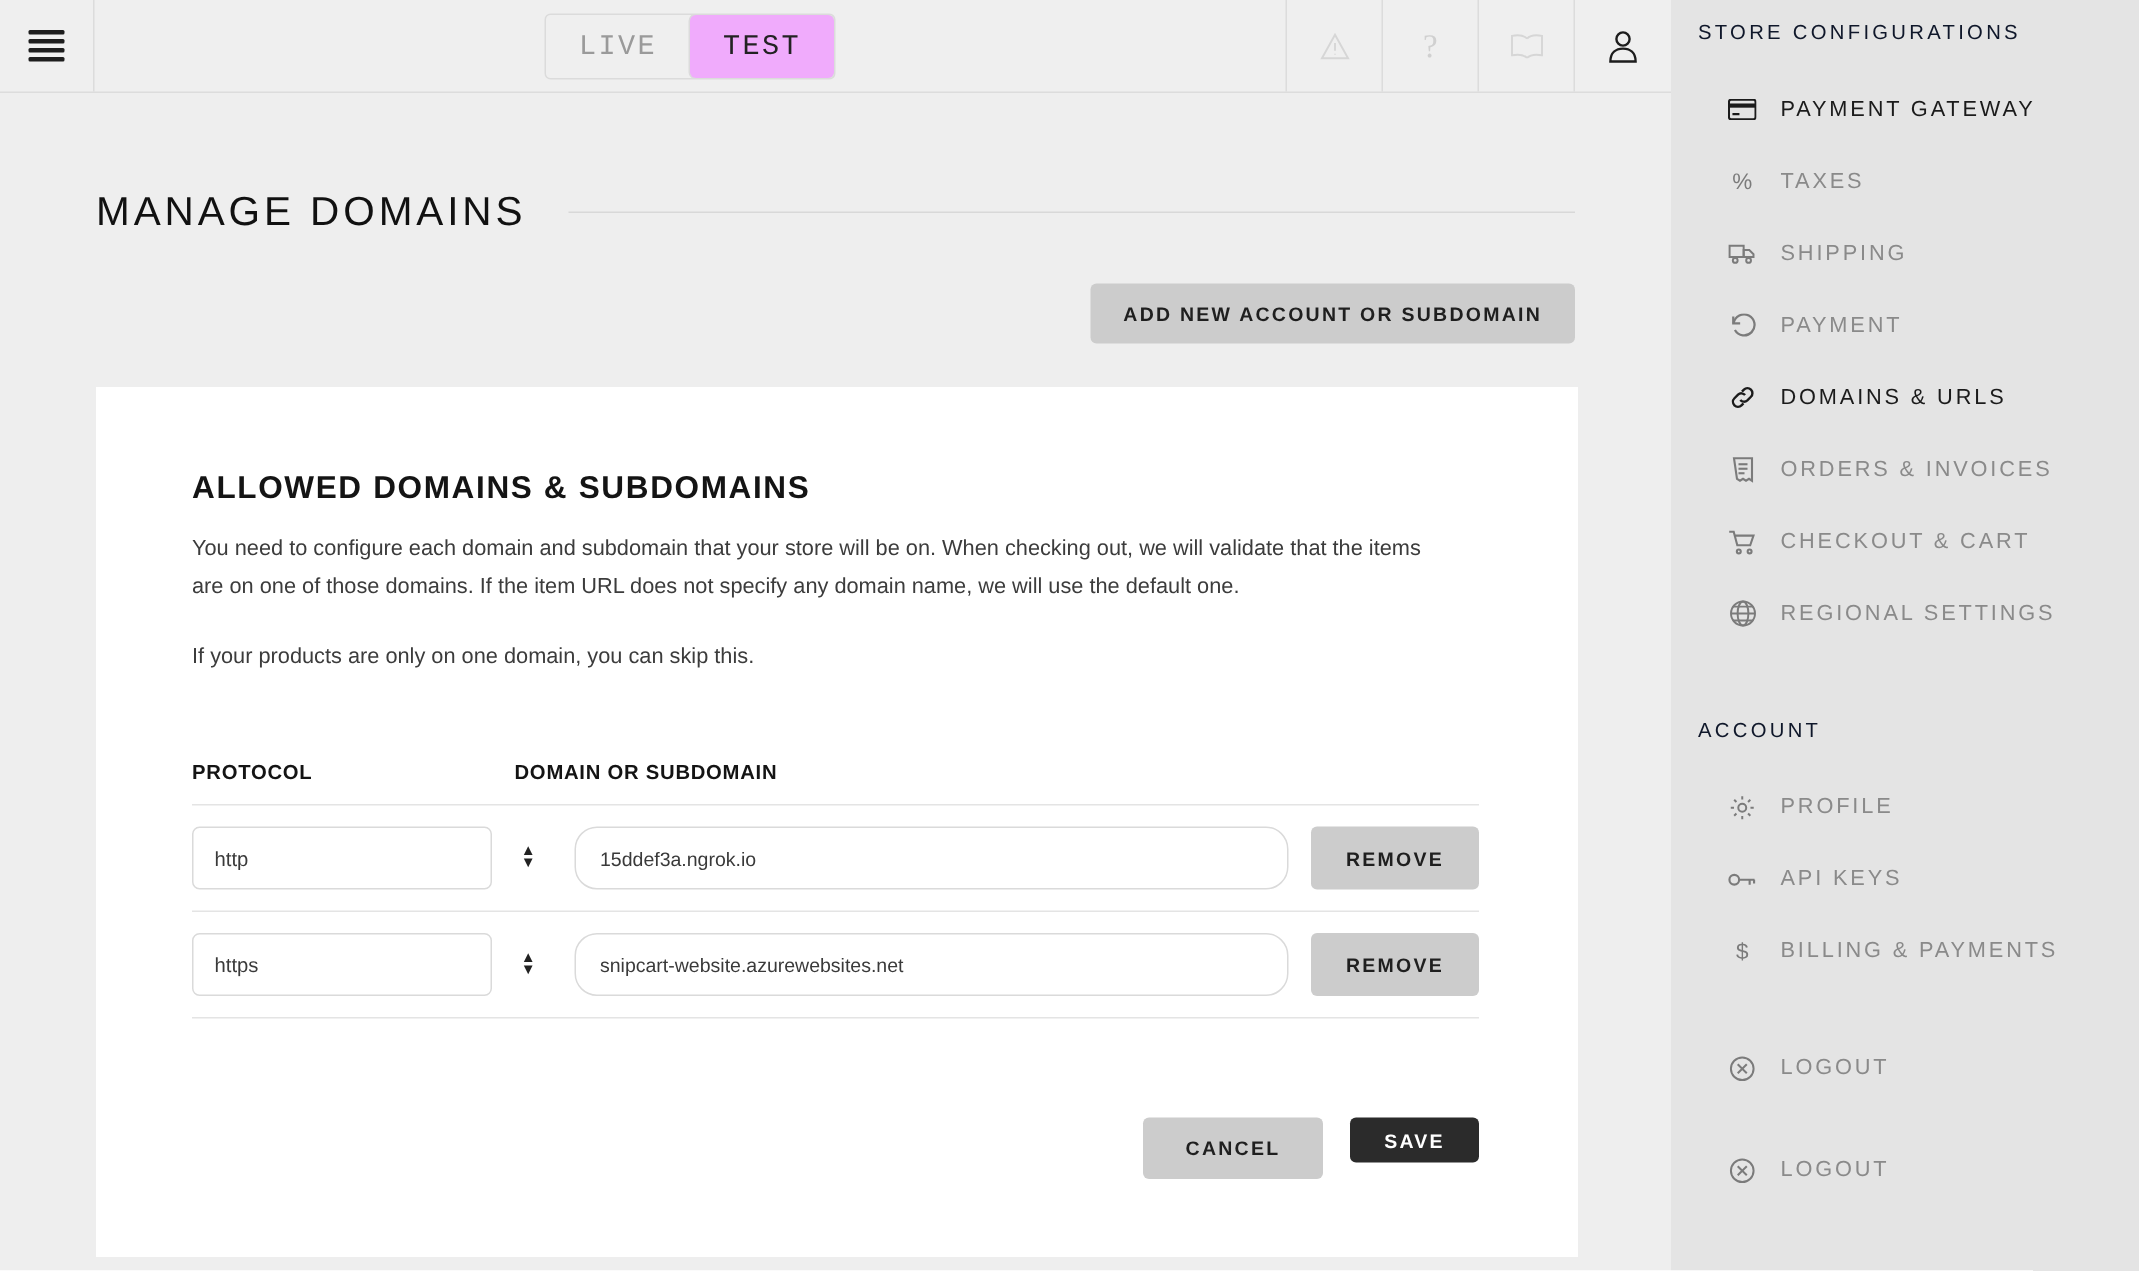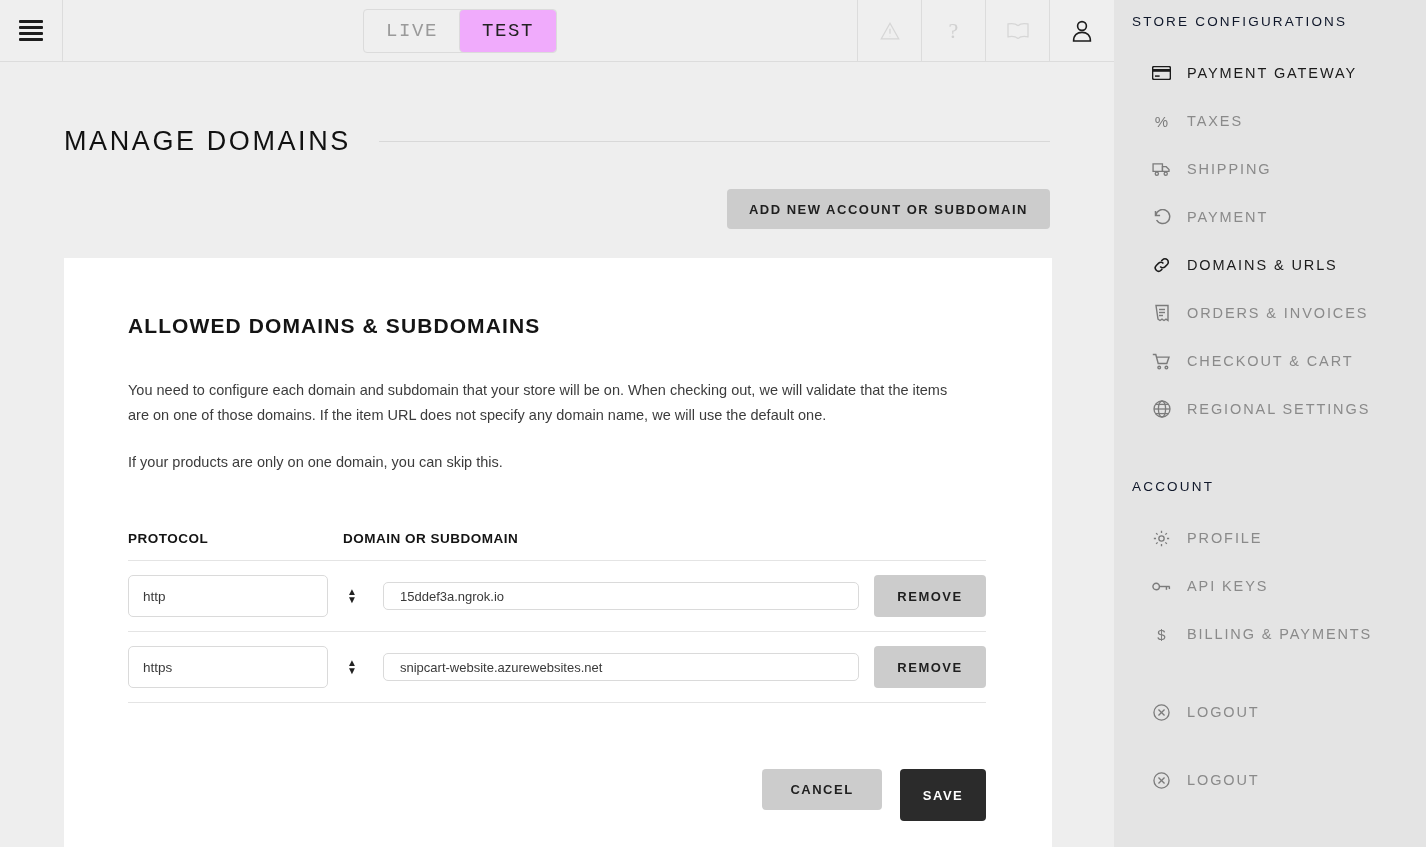--- a/index.html
+++ b/index.html
@@ -80,21 +80,21 @@
 
   .card {
     margin-top: 29px; background: #ffffff;
     width: 988px; min-height: 580px;
     padding: 56px 64px 0 64px;
   }
   .card-title {
     font-size: 21px; font-weight: bold; letter-spacing: 1.1px; color: #141414;
   }
   .card-p {
-    margin-top: 40px; font-size: 14.5px; line-height: 25px; color: #3c3c3c;
+    margin-top: 16px; font-size: 14.5px; line-height: 25px; color: #3c3c3c;
     max-width: 840px;
   }
   .card-p.second { margin-top: 22px; }
 
   
   .tbl { margin-top: 56px; width: 858px; }
   .tbl-head { display: flex; padding-bottom: 14px; }
   .th {
     font-size: 13.5px; font-weight: bold; letter-spacing: 0.5px; color: #141414;
   }
@@ -109,34 +109,34 @@
     background: #fff; font-family: inherit; font-size: 13.5px; color: #3a3a3a;
     padding: 0 28px 0 14px; appearance: none; -webkit-appearance: none;
     cursor: pointer;
   }
   .sel-arrows {
     position: absolute; right: 11px; top: 50%; transform: translateY(-50%);
     font-size: 10px; color: #222; line-height: 8px; pointer-events: none;
     display: flex; flex-direction: column; align-items: center;
   }
   .txt {
-    flex: 1; height: 28px; border: 1px solid #dadada; border-radius: 5px;
+    flex: 1; height: 42px; border: 1px solid #dadada; border-radius: 15px;
     background: #fff; font-family: inherit; font-size: 13px; color: #3a3a3a;
     padding: 0 16px;
   }
   .btn-remove {
     width: 112px; height: 42px; font-size: 13px;
   }
 
   .card-foot {
     display: flex; justify-content: flex-end; gap: 18px;
     padding: 66px 0 40px 0; width: 858px;
   }
   .btn-cancel { width: 120px; height: 41px; font-size: 13px; }
-  .btn-save { width: 86px; height: 52px; font-size: 13px; }
+  .btn-save { width: 86px; height: 30px; font-size: 13px; }
 
   
   .sidebar {
     width: 312px; height: 847px; background: #e4e4e4;
     padding: 0; overflow: hidden;
   }
   .side-section-label {
     font-size: 13.5px; letter-spacing: 2.2px; color: #0f172a;
     padding: 14px 0 0 18px;
   }

